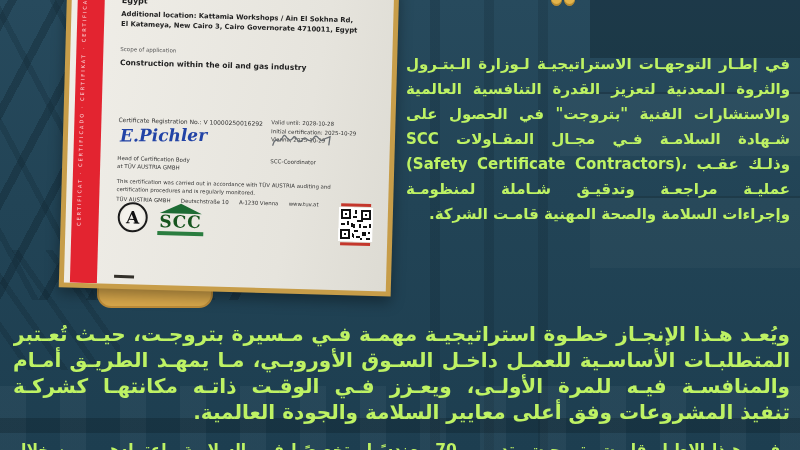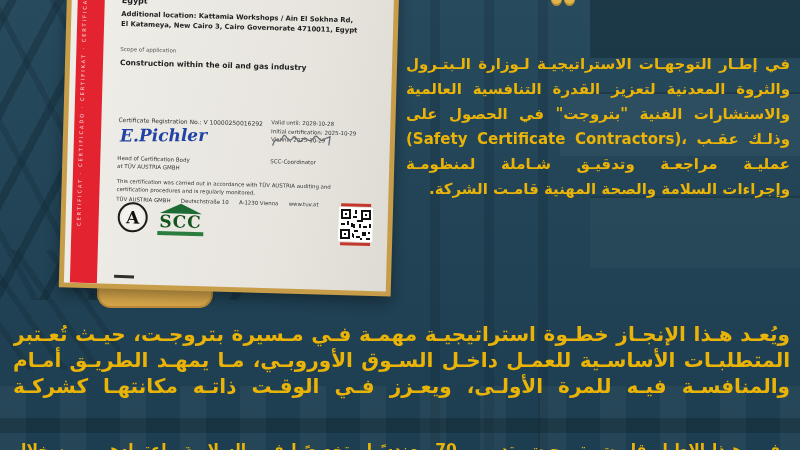--- a/index.html
+++ b/index.html
@@ -63,21 +63,21 @@
   .logo-scc{display:flex;flex-direction:column;align-items:center;}
   .logo-scc .roof{width:0;height:0;border-left:21px solid transparent;border-right:21px solid transparent;border-bottom:10px solid #1d6b34;}
   .logo-scc .scc-text{font-family:"DejaVu Serif",serif;font-weight:bold;font-size:17px;line-height:17px;color:#17551f;letter-spacing:1px;}
   .logo-scc .bar{width:46px;height:4px;background:#2a7d3f;margin-top:1px;}
   .c-qr{position:absolute;top:212px;right:6px;width:36px;display:flex;flex-direction:column;align-items:center;}
   .c-qr .redline{width:30px;height:3px;background:#c4372c;margin:1px 0;}
   .c-qr svg{background:#fff;}
   .c-formmark{position:absolute;bottom:6px;left:0;width:20px;height:3px;background:#33302a;}
 
   
-  .ar{color:#eab308;font-weight:bold;}
+  .ar{color:#bef264;font-weight:bold;}
   .p1{position:absolute;top:52px;right:10px;width:384px;direction:rtl;}
   .p1 .line{height:25px;line-height:25px;font-size:15px;text-align:justify;text-align-last:justify;overflow:hidden;}
   .p2{position:absolute;top:321px;left:13px;right:10px;direction:rtl;}
   .p2 .line{height:26px;line-height:26px;font-size:20px;text-align:justify;text-align-last:justify;overflow:hidden;}
   .p3{position:absolute;top:437px;left:13px;right:10px;direction:rtl;}
   .p3 .line{height:26px;line-height:26px;font-size:15.5px;text-align:justify;text-align-last:justify;overflow:hidden;}
   .line.ltr{direction:ltr;}
   .line.endline{text-align-last:right;}
 </style>
 </head>
@@ -176,26 +176,28 @@
       </div>
       <div class="c-formmark"></div>
     </div>
   </div>
 </div>
 
 <div class="ar p1">
   <div class="line">في إطـار التوجهـات الاستراتيجيـة لـوزارة الـبتـرول</div>
   <div class="line">والثروة المعدنية لتعزيز القدرة التنافسية العالمية</div>
   <div class="line">والاستشارات الفنية "بتروجت" في الحصول على</div>
+  <div class="line">شـهادة السلامـة فـي مجـال المقـاولات SCC</div>
   <div class="line ltr">(Safety Certificate Contractors)، وذلـك عقـب</div>
   <div class="line">عمليـة مراجعـة وتدقيـق شـاملة لمنظومـة</div>
   <div class="line endline">وإجراءات السلامة والصحة المهنية قامـت الشركة.</div>
 </div>
 
 <div class="ar p2">
   <div class="line">ويُعـد هـذا الإنجـاز خطـوة استراتيجيـة مهمـة فـي مـسيرة بتروجـت، حيـث تُعـتبر شـهادة SCC مـن</div>
   <div class="line">المتطلبـات الأساسـية للعمـل داخـل السـوق الأوروبـي، مـا يمهـد الطريـق أمـام الشركـة للتواجـد</div>
   <div class="line">والمنافسـة فيـه للمرة الأولـى، ويعـزز فـي الوقـت ذاتـه مكانتهـا كشركـة وطنيـة مصريـة قـادرة هـذا</div>
+  <div class="line endline">تنفيذ المشروعات وفق أعلى معايير السلامة والجودة العالمية.</div>
 </div>
 
 <div class="ar p3">
   <div class="line">وفـي هـذا الإطـار قامـت بتروجـت بتدريـب 70 مهندسًـا متخصصًـا فـي السلامـة واعتمادهـم مـن خلال</div>
 </div>
 
 </body></html>

